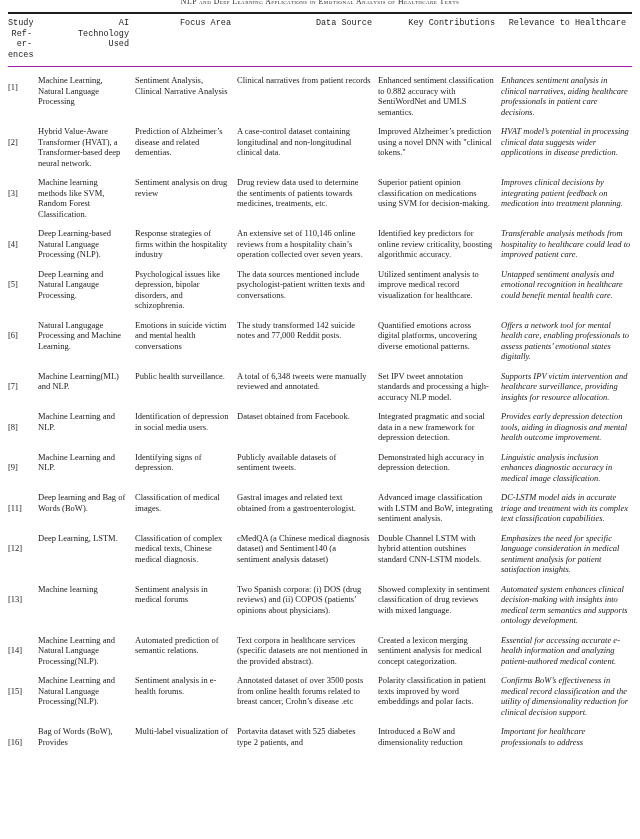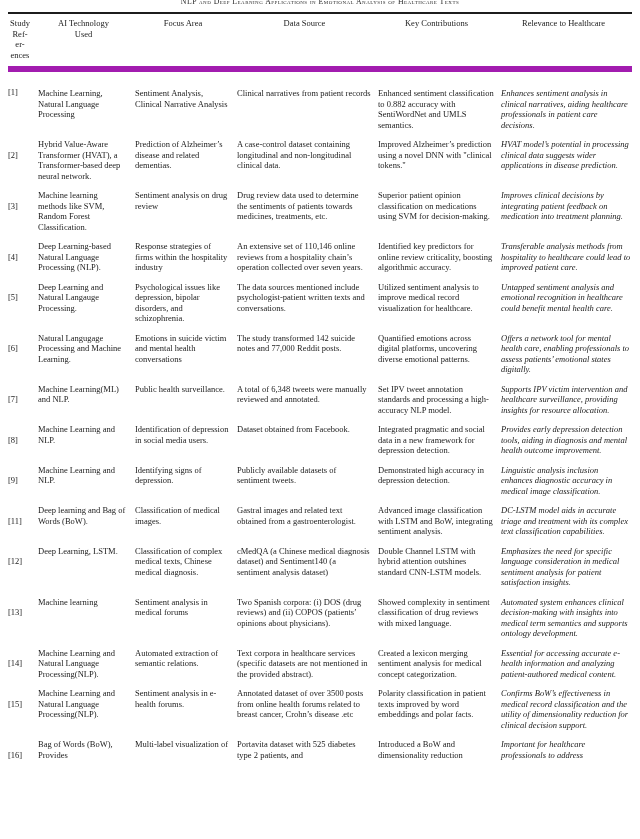--- a/index.html
+++ b/index.html
@@ -30,38 +30,39 @@
     line-height: 10.5px;
     color: #222;
   }
   col.c-ref       { width: 30px; }
   col.c-tech      { width: 97px; }
   col.c-focus     { width: 102px; }
   col.c-source    { width: 141px; }
   col.c-contrib   { width: 123px; }
   col.c-relevance { width: 131px; }
   thead th {
-    text-align: center;
+    text-align: right;
     vertical-align: top;
     font-weight: normal;
     border-top: 2px solid #1c1c1c;
-    border-bottom: 6px solid #a21caf;
+    border-bottom: 1px solid #a21caf;
     padding: 4px 6px 6px 0;
+    font-family: Liberation Mono, monospace;
   }
   thead th span { display: inline-block; }
   thead th:nth-child(1) span { max-width: 24px; }
   thead th:nth-child(2) span { max-width: 64px; }
   td {
     vertical-align: top;
     padding: 0 7px 9px 0;
     word-wrap: break-word;
   }
   td.col-ref { padding-top: 10.5px; padding-right: 3px; }
   td.col-relevance { padding-right: 1px; font-style: italic; }
-  tbody tr:first-child td { padding-top: 16px; }
+  tbody tr:first-child td { padding-top: 8px; }
   tbody tr:first-child td.col-ref { padding-top: 14.5px; }
 </style>
 </head>
 <body>
 
 <div class="page">
   <div class="caption">NLP and Deep Learning Applications in Emotional Analysis of Healthcare Texts</div>
 
   <table>
     <colgroup>
@@ -175,21 +176,21 @@
           <td class="col-ref">[13]</td>
           <td class="col-tech">Machine learning</td>
           <td class="col-focus">Sentiment analysis in medical forums</td>
           <td class="col-source">Two Spanish corpora: (i) DOS (drug reviews) and (ii) COPOS (patients’ opinions about physicians).</td>
           <td class="col-contrib">Showed complexity in sentiment classification of drug reviews with mixed language.</td>
           <td class="col-relevance">Automated system enhances clinical decision-making with insights into medical term semantics and supports ontology development.</td>
         </tr>
         <tr>
           <td class="col-ref">[14]</td>
           <td class="col-tech">Machine Learning and Natural Language Processing(NLP).</td>
-          <td class="col-focus">Automated extraction of semantic relations.</td>
+          <td class="col-focus">Automated prediction of semantic relations.</td>
           <td class="col-source">Text corpora in healthcare services (specific datasets are not mentioned in the provided abstract).</td>
           <td class="col-contrib">Created a lexicon merging sentiment analysis for medical concept categorization.</td>
           <td class="col-relevance">Essential for accessing accurate e-health information and analyzing patient-authored medical content.</td>
         </tr>
         <tr>
           <td class="col-ref">[15]</td>
           <td class="col-tech">Machine Learning and Natural Language Processing(NLP).</td>
           <td class="col-focus">Sentiment analysis in e-health forums.</td>
           <td class="col-source">Annotated dataset of over 3500 posts from online health forums related to breast cancer, Crohn’s disease .etc</td>
           <td class="col-contrib">Polarity classification in patient texts improved by word embeddings and polar facts.</td>

